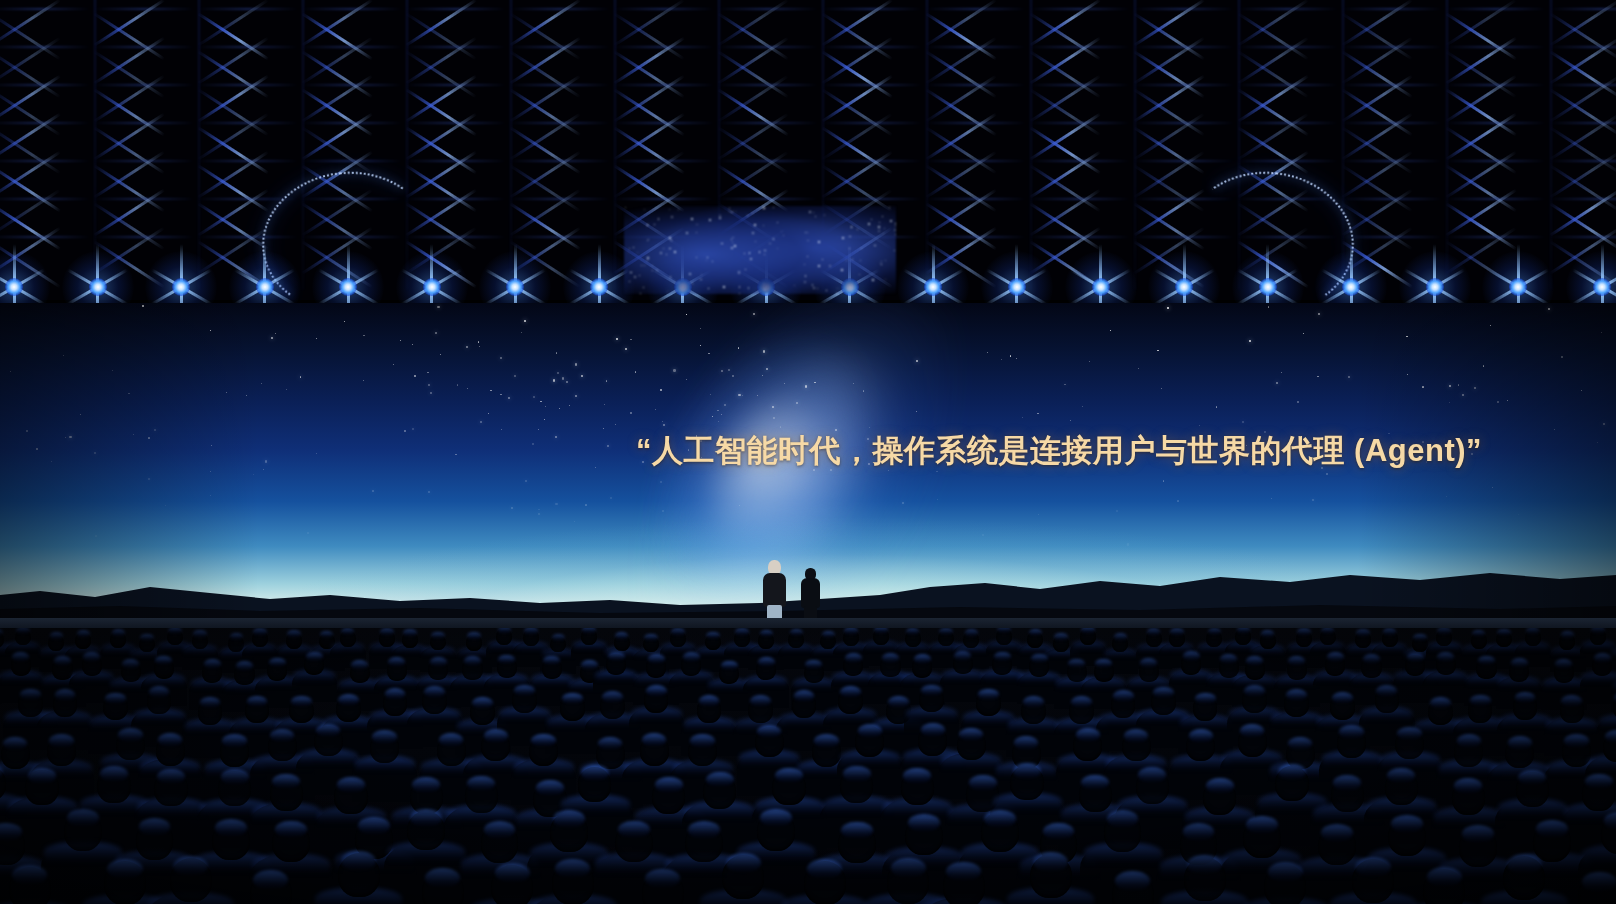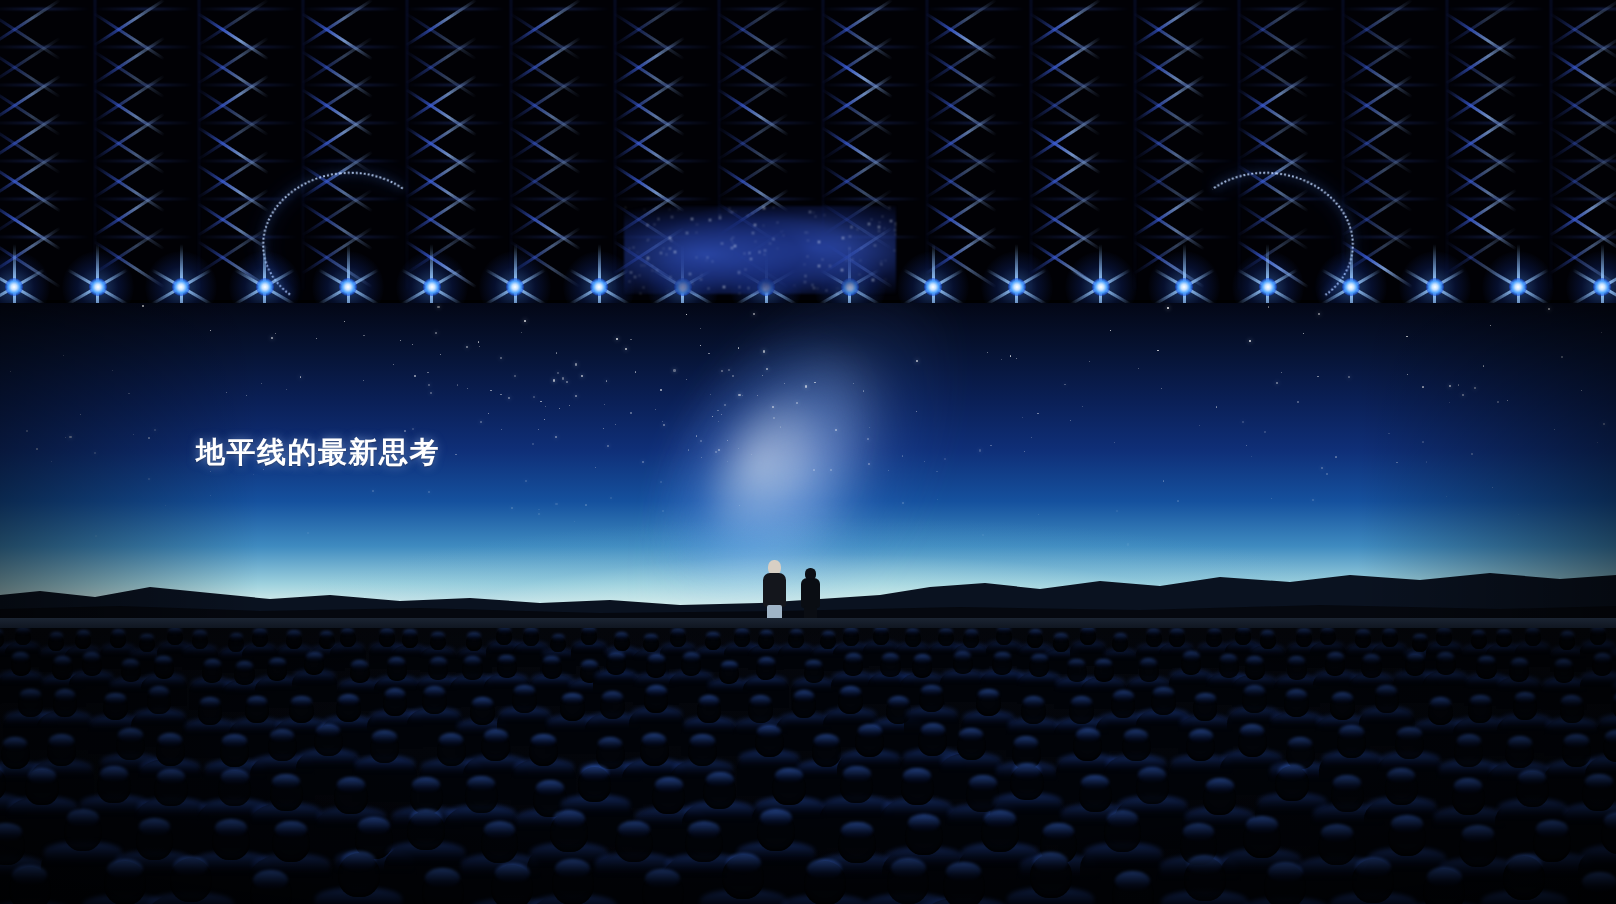--- a/index.html
+++ b/index.html
@@ -1673,15 +1673,15 @@
         <div class="head" style="left: 1351.9px; top: 230.7px; width: 42px; height: 44.1px; opacity: 0.91;"></div>
         <div class="shoulder" style="left: 1397.3px; top: 275.2px; width: 94.5px; height: 66.2px; opacity: 0.9;"></div>
         <div class="head" style="left: 1423.3px; top: 240.8px; width: 42px; height: 44.1px; opacity: 0.94;"></div>
         <div class="shoulder" style="left: 1477.4px; top: 262.5px; width: 94.5px; height: 66.2px; opacity: 0.97;"></div>
         <div class="head" style="left: 1503.4px; top: 228.1px; width: 42px; height: 44.1px; opacity: 0.98;"></div>
         <div class="head" style="left: 1578.2px; top: 245.8px; width: 42px; height: 44.1px; opacity: 0.86;"></div>
       </div>
     <div class="aud-vignette"></div>
   </div>
 
-  <div class="headline-left">地平线的最新思考</div>
+  <div class="headline-quote">“人工智能时代，操作系统是连接用户与世界的代理 (Agent)”</div>
 
 </div>
 
 </body></html>

